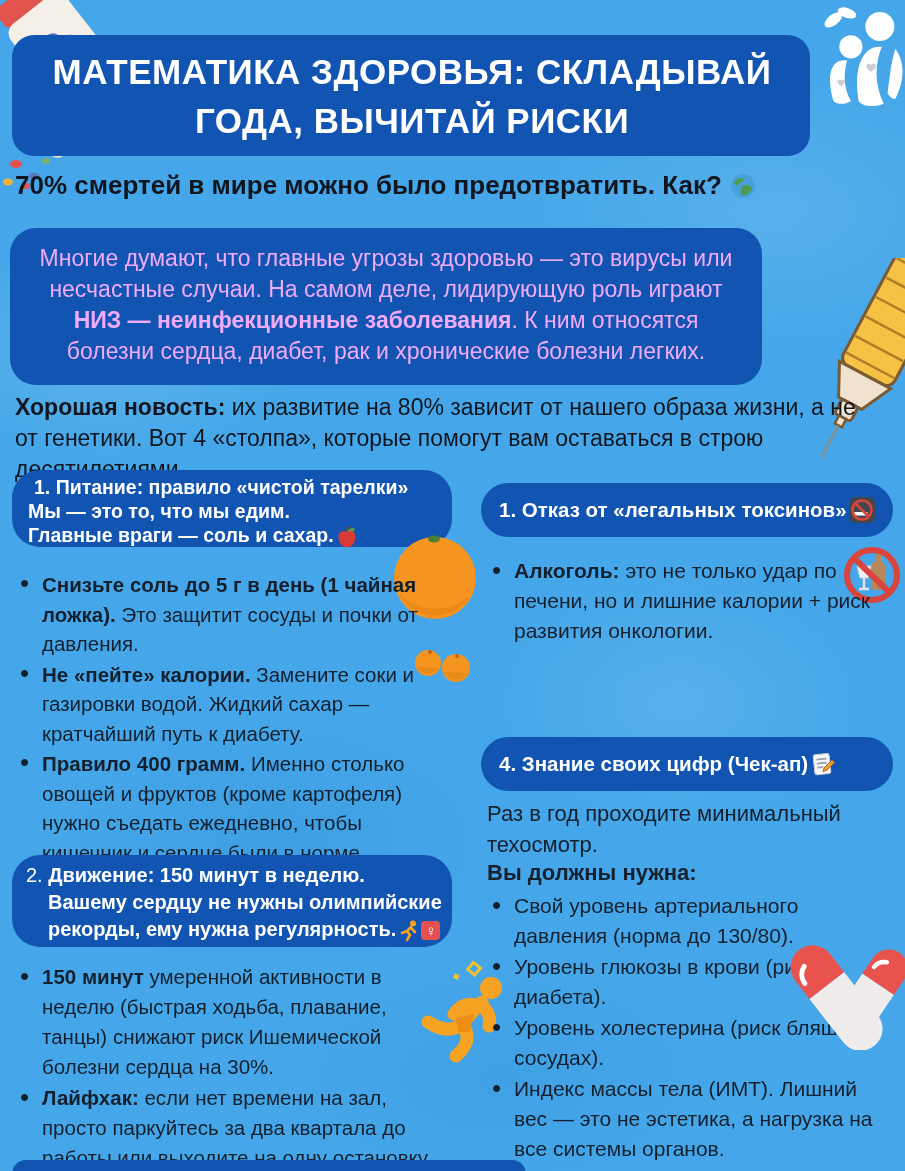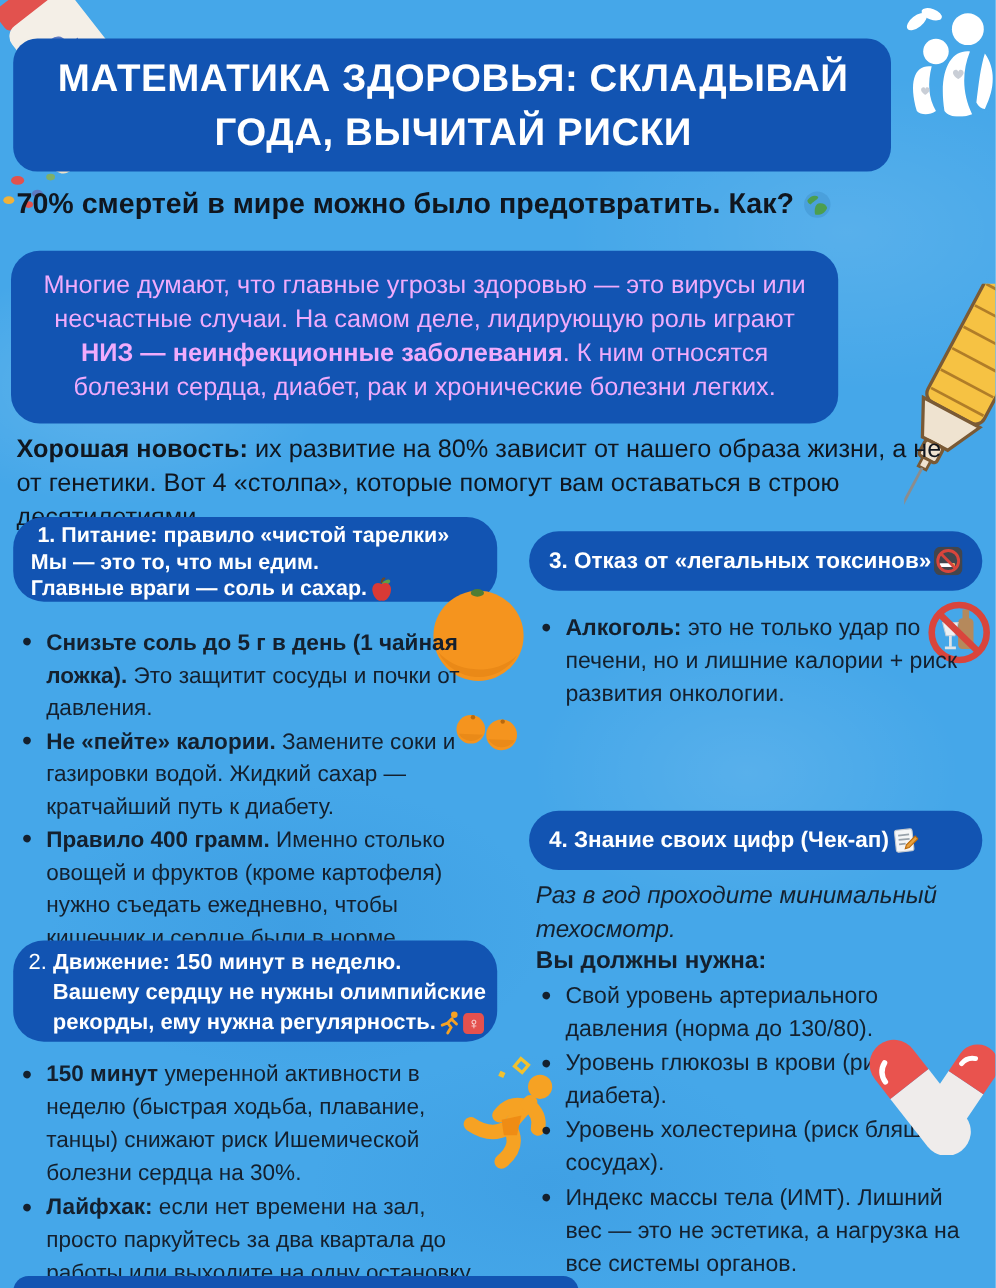--- a/index.html
+++ b/index.html
@@ -28,21 +28,21 @@
   .s2box{left:12px;top:855px;width:440px;height:92px;padding:7px 10px 0 14px;font-size:20px;line-height:27px;}
   .s3box{left:481px;top:483px;width:412px;height:54px;padding:0 12px 0 18px;font-size:20.5px;display:flex;align-items:center;}
   .s4box{left:481px;top:737px;width:412px;height:54px;padding:0 12px 0 18px;font-size:20.5px;display:flex;align-items:center;}
   .list{color:#14202e;}
   .list .li{position:relative;padding-left:27px;margin-bottom:1px;}
   .list .li::before{content:"•";position:absolute;left:5px;top:-1px;font-size:26px;color:#14202e;}
   .l-list{left:15px;top:570px;width:437px;font-size:20.5px;line-height:29.5px;}
   .l2-list{left:15px;top:962px;width:442px;font-size:20.5px;line-height:30px;}
   .r-list{left:487px;top:556px;width:402px;font-size:21px;line-height:30px;}
   .r2-list{left:487px;top:891px;width:408px;font-size:21px;line-height:30px;}
-  .s4intro{left:487px;top:798px;width:408px;font-size:22px;line-height:31px;color:#14202e;font-style:italic;}
+  .s4intro{left:487px;top:798px;width:408px;font-size:22px;line-height:31px;color:#14202e;}
   .s4heading{left:487px;top:860px;width:408px;font-size:22px;font-weight:800;color:#14202e;}
   .bottombar{left:12px;top:1160px;width:514px;height:14px;background:#1254b2;border-radius:14px 14px 0 0;}
   .ico{display:inline-block;vertical-align:middle;}
   .fem-badge{display:inline-flex;align-items:center;justify-content:center;width:19px;height:19px;
     background:#e4514e;border-radius:4px;color:#fff;font-size:15px;font-weight:700;margin-left:2px;}
 </style>
 </head>
 <body>
 
 <div id="poster">
@@ -174,21 +174,21 @@
       <path d="M74 50 C66 58 60 64 55 72"></path>
       <path d="M55 72 C44 80 32 78 20 70"></path>
       <path d="M55 72 C62 84 60 94 48 104"></path>
       <path d="M70 54 C60 50 52 54 46 62"></path>
       <path d="M72 52 C80 58 83 66 81 74"></path>
     </g>
     <path d="M48 66 L66 62 L62 80 L50 80 Z" fill="#ef8c14"></path>
   </svg>
 
   <div class="abs secbox s3box">
-    <span>3. Отказ от «легальных токсинов»</span>
+    <span>1. Отказ от «легальных токсинов»</span>
     <svg class="ico" width="26" height="26" viewBox="0 0 26 26" style="margin-left:2px">
       <rect x="0" y="0" width="26" height="26" rx="6" fill="#42464d"></rect>
       <rect x="5" y="15" width="14" height="3.5" rx="1" fill="#ffffff"></rect>
       <rect x="16" y="15" width="3" height="3.5" rx="1" fill="#e8a03c"></rect>
       <circle cx="13" cy="13" r="9.5" fill="none" stroke="#d9453c" stroke-width="2.6"></circle>
       <line x1="6.5" y1="6.5" x2="19.5" y2="19.5" stroke="#d9453c" stroke-width="2.6"></line>
     </svg>
   </div>
 
   <svg class="abs ico" style="left:843px;top:546px" width="60" height="60" viewBox="0 0 60 60">

